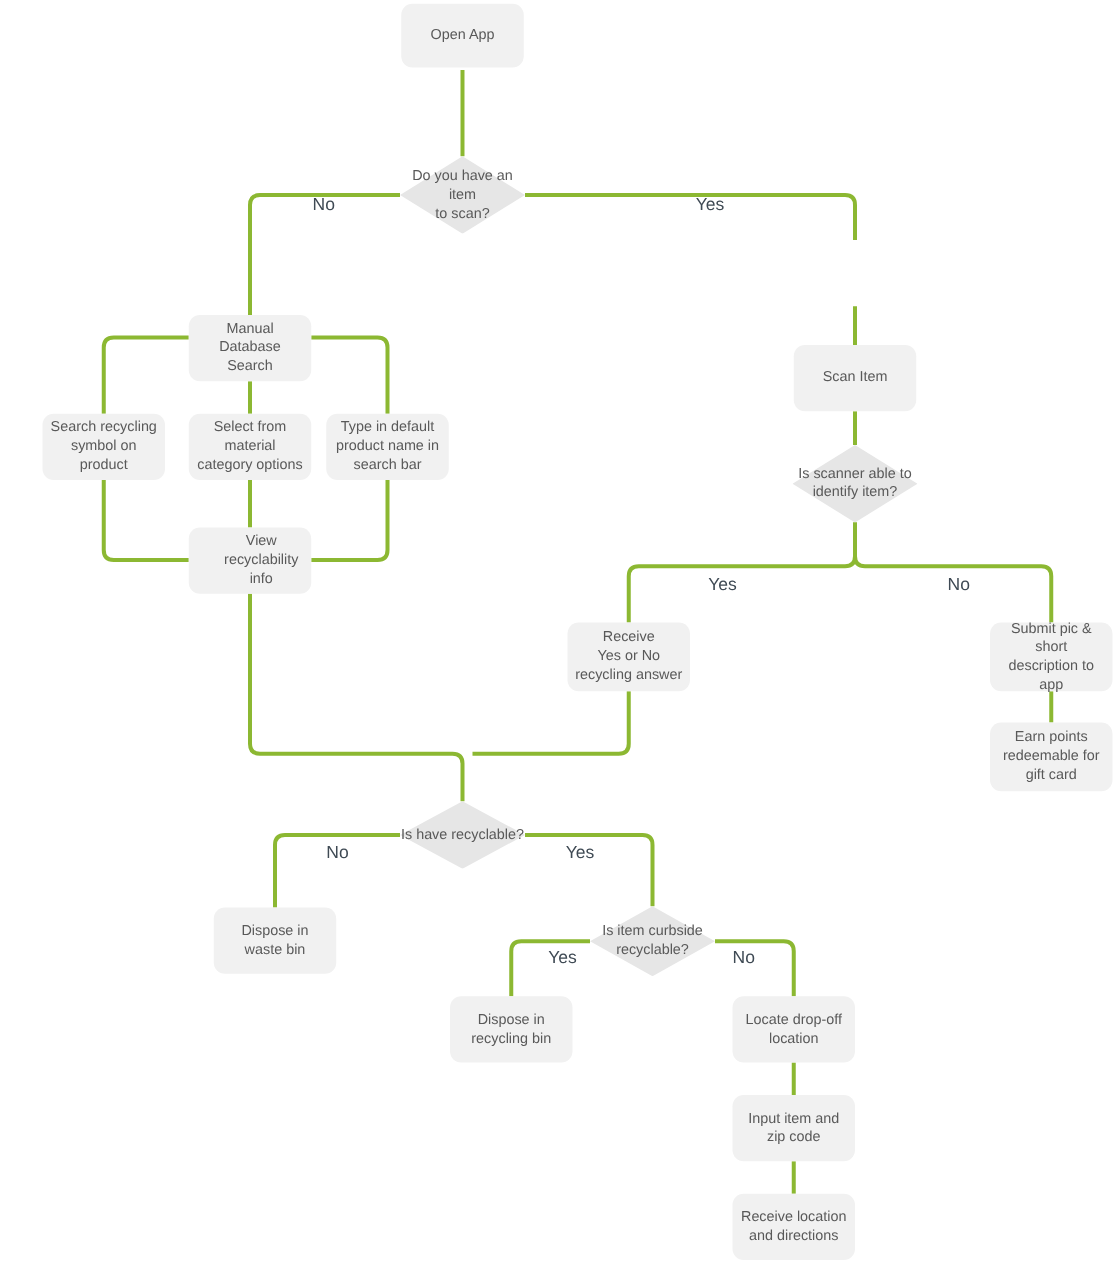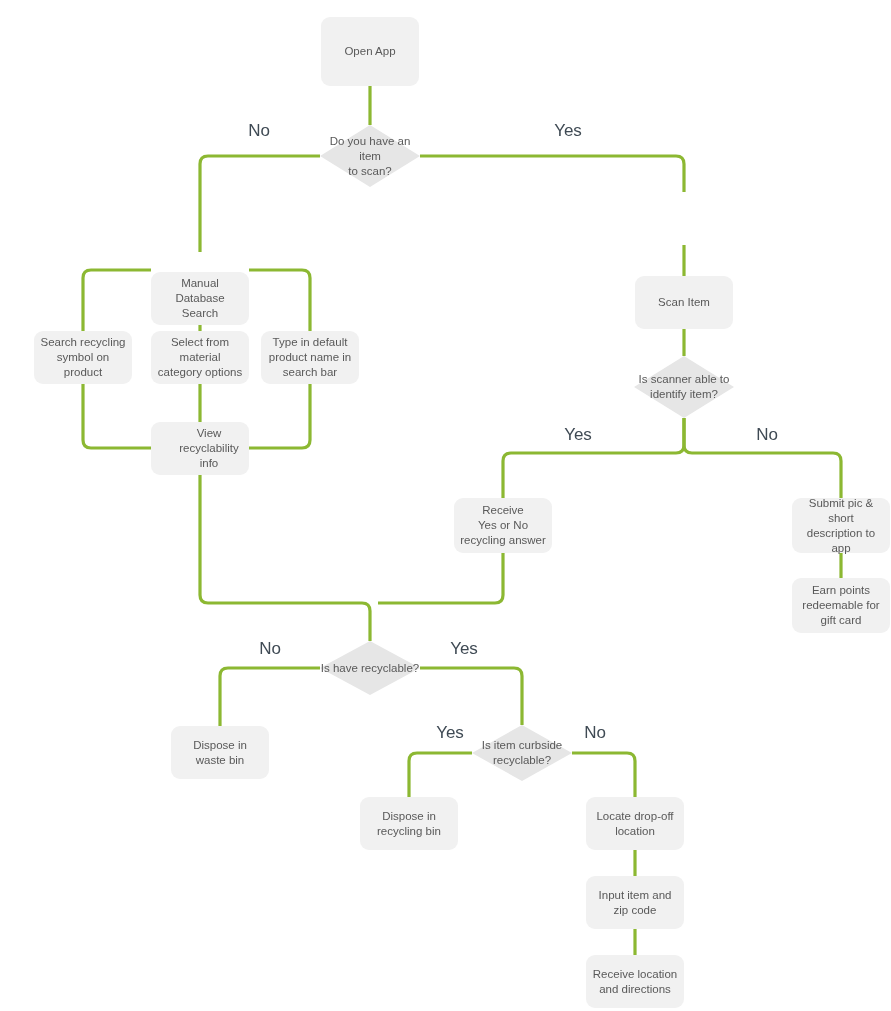--- a/index.html
+++ b/index.html
@@ -66,24 +66,25 @@
   }
   .decision .dia-text {
     position: relative;
     z-index: 1;
     width: 130%;
   }
   .edge-label {
     position: absolute;
     z-index: 3;
     color: #3f4a54;
-    font-size: 17px;
+    font-size: 14px;
     line-height: 20px;
     text-align: center;
     white-space: nowrap;
+    margin-top: 32px;
   }
 </style>
 </head>
 <body>
 
 <div id="canvas">
 
   <svg id="edge-layer" viewBox="0 0 891 1011" width="891" height="1011">
     <g fill="none" stroke="#8cb832" stroke-width="3.2" stroke-linecap="butt" stroke-linejoin="round">
 
@@ -119,31 +120,31 @@
 
       <path d="M472,753 L417,753 Q409,753 409,761 L409,797"></path>
 
       <path d="M572,753 L627,753 Q635,753 635,761 L635,797"></path>
 
       <path d="M635,850 L635,876"></path>
       <path d="M635,929 L635,955"></path>
     </g>
   </svg>
 
-  <div class="node" style="left:321px; top:17px; width:98px; height:69px;align-items:center;">
+  <div class="node" style="left:321px; top:3px; width:98px; height:51px;align-items:center;">
     <span>Open App</span>
   </div>
 
   <div class="decision" style="left:320px; top:125px; width:100px; height:62px;">
     <span class="dia-shape"></span>
     <span class="dia-text">Do you have an item
 to scan?</span>
   </div>
 
-  <div class="node" style="left:151px; top:252px; width:98px; height:53px;margin-top:20px;">
+  <div class="node" style="left:151px; top:252px; width:98px; height:53px;">
     <span>Manual Database
 Search</span>
   </div>
 
   <div class="node" style="left:34px; top:331px; width:98px; height:53px;">
     <span>Search recycling
 symbol on product</span>
   </div>
 
   <div class="node" style="left:151px; top:331px; width:98px; height:53px;">

